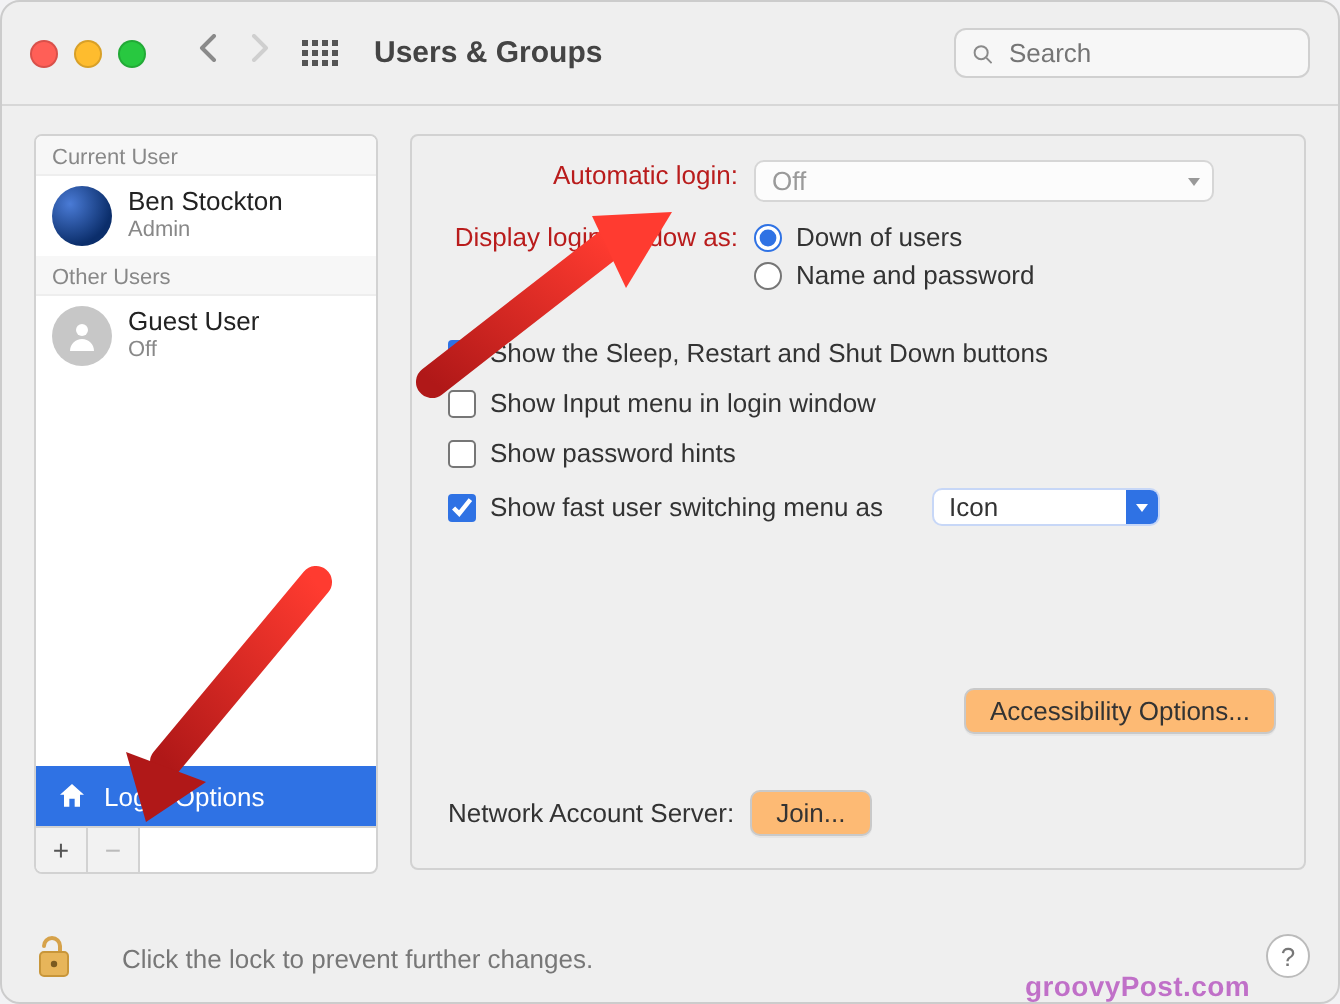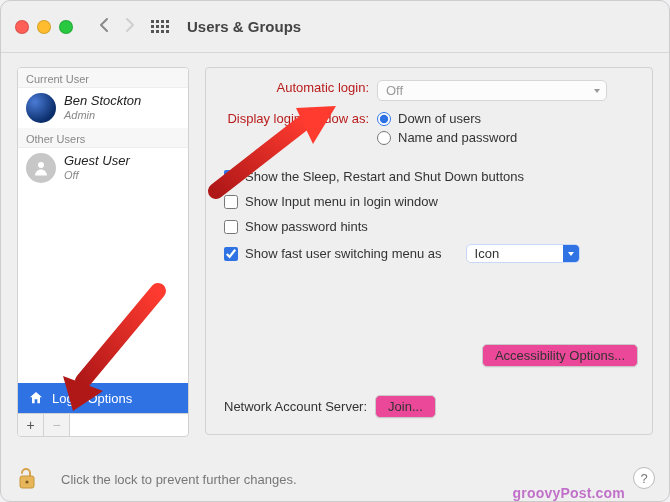--- a/index.html
+++ b/index.html
@@ -107,21 +107,20 @@
     color:#888;
     padding: 5px 8px 2px;
     background:#f7f7f7;
     border-bottom:1px solid #eee;
   }
   .user-row {
     display:flex;
     align-items:center;
     gap:8px;
     padding:5px 8px;
-    font-style:italic;
   }
   .avatar {
     width:30px; height:30px; border-radius:50%;
     background: radial-gradient(circle at 30% 30%, #4a7bd6, #0b2e6b 70%);
     display:flex; align-items:center; justify-content:center;
     color:#fff; font-size:16px;
   }
   .avatar.guest {
     background:#c7c7c7;
   }
@@ -225,21 +224,21 @@
     transform:translateY(-50%);
     width:0;height:0;
     border-left:3px solid transparent;
     border-right:3px solid transparent;
     border-top:4px solid #fff;
     z-index:2;
     box-shadow: 0 -7px 0 -3px #fff;
   }
   .btn {
     border:1px solid #c9c9c9;
-    background:#ec4899;
+    background:#fdba74;
     border-radius:5px;
     padding:3px 12px;
     font-size:13px;
     color:#333;
     box-shadow: 0 1px 0 rgba(0,0,0,.04);
     cursor:pointer;
   }
   .footer {
     height:44px;
     display:flex;
@@ -314,20 +313,27 @@
         <span></span>
         <span></span>
         <span></span>
       <span></span>
         <span></span>
         <span></span>
         <span></span>
     </div>
     <div class="title">Users &amp; Groups</div>
     <div class="spacer"></div>
+    <div class="search">
+      <svg width="12" height="12" viewBox="0 0 16 16">
+        <circle cx="7" cy="7" r="5" stroke="#8a8a8a" stroke-width="1.5" fill="none"></circle>
+        <line x1="11" y1="11" x2="15" y2="15" stroke="#8a8a8a" stroke-width="1.5"></line>
+      </svg>
+      <input type="text" placeholder="Search" style="">
+    </div>
   </div>
 
   <div class="body">
 
     <div class="sidebar-wrap">
       <div class="sidebar">
         <div class="section-label">Current User</div>
         <div class="user-row">
           <div class="avatar"></div>
           <div>

